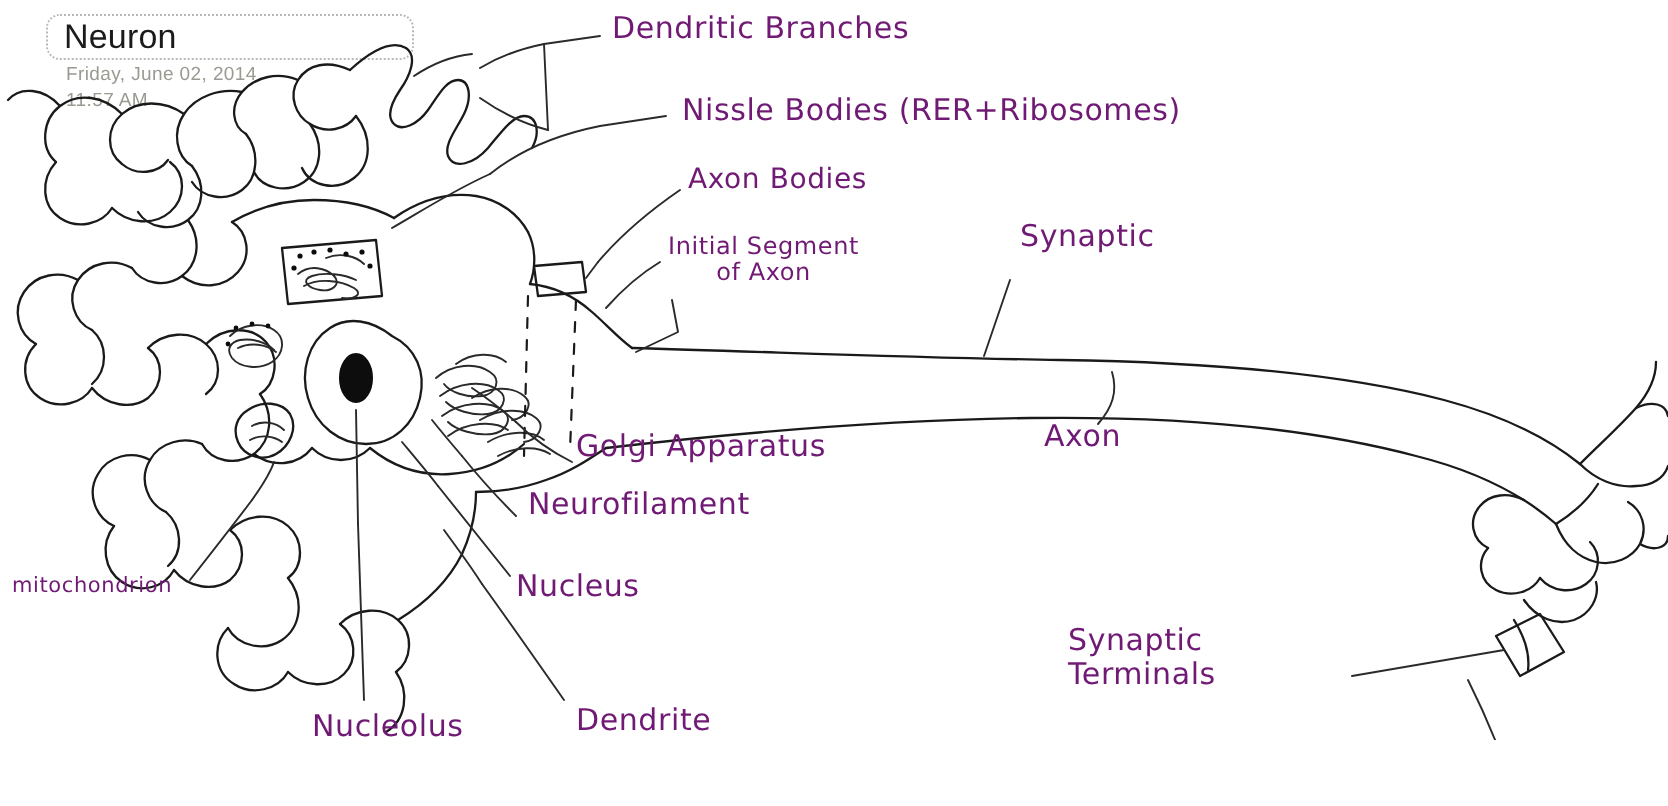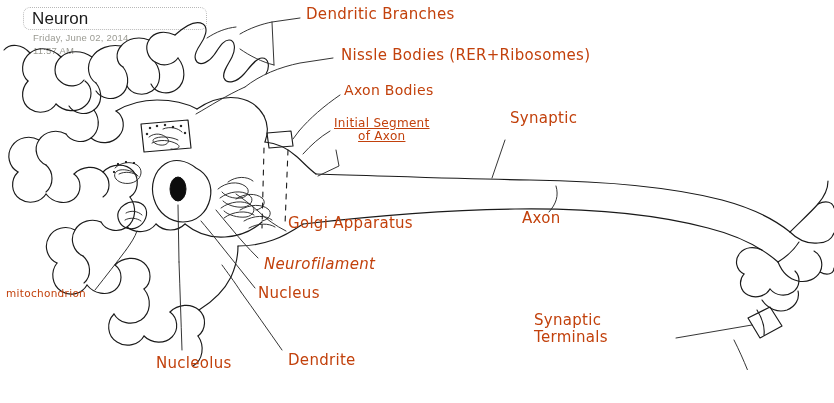--- a/index.html
+++ b/index.html
@@ -95,21 +95,21 @@
   .ink-fill {
     fill: #0d0d0d;
     stroke: #0d0d0d;
     stroke-width: 1;
   }
   
   .hand {
     position: absolute;
     font-family: "DejaVu Sans", sans-serif;
     font-size: 15px;
-    color: #c2410c;
+    color: #701a75;
     white-space: nowrap;
     line-height: 1.12;
     font-weight: 400;
     letter-spacing: 0.3px;
   }
   .hand.small {
     font-size: 10.5px;
   }
   .hand.two-line {
     white-space: pre;
@@ -320,30 +320,30 @@
       </g>
     </svg>
   </div>
 
   <div class="hand" style="left:306px; top:6px;">Dendritic Branches</div>
 
   <div class="hand" style="left:341px; top:47px;">Nissle Bodies (RER+Ribosomes)</div>
 
   <div class="hand" style="left:344px; top:83px; font-size:14px;">Axon Bodies</div>
 
-  <div class="hand two-line" style="left:334px; top:117px; font-size:12px;text-decoration:underline;">Initial Segment
+  <div class="hand two-line" style="left:334px; top:117px; font-size:12px;">Initial Segment
 of Axon</div>
 
   <div class="hand" style="left:510px; top:110px;">Synaptic</div>
 
   <div class="hand" style="left:522px; top:210px;">Axon</div>
 
   <div class="hand" style="left:288px; top:215px;">Golgi Apparatus</div>
 
-  <div class="hand" style="left:264px; top:256px;font-style:italic;">Neurofilament</div>
+  <div class="hand" style="left:264px; top:244px;">Neurofilament</div>
 
   <div class="hand" style="left:258px; top:285px;">Nucleus</div>
 
   <div class="hand small" style="left:6px; top:288px;">mitochondrion</div>
 
   <div class="hand" style="left:156px; top:355px;text-align:right;">Nucleolus</div>
 
   <div class="hand" style="left:288px; top:352px;">Dendrite</div>
 
   <div class="hand two-line" style="left:534px; top:312px; text-align:left;">Synaptic

